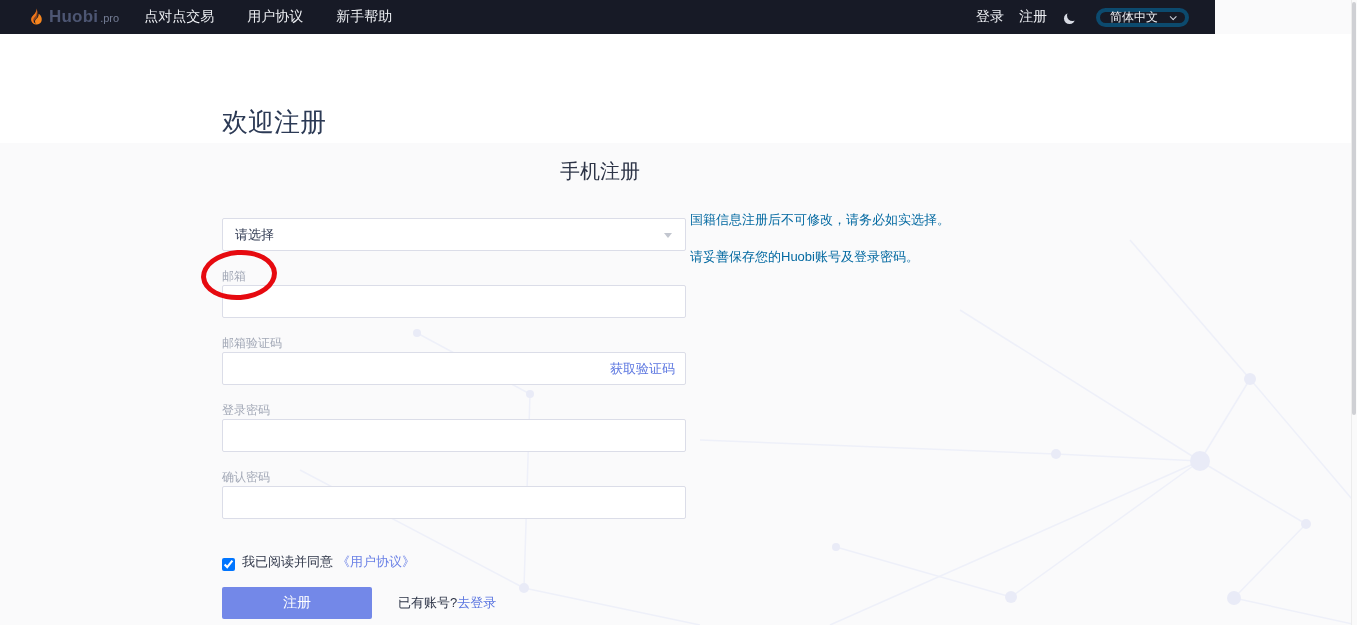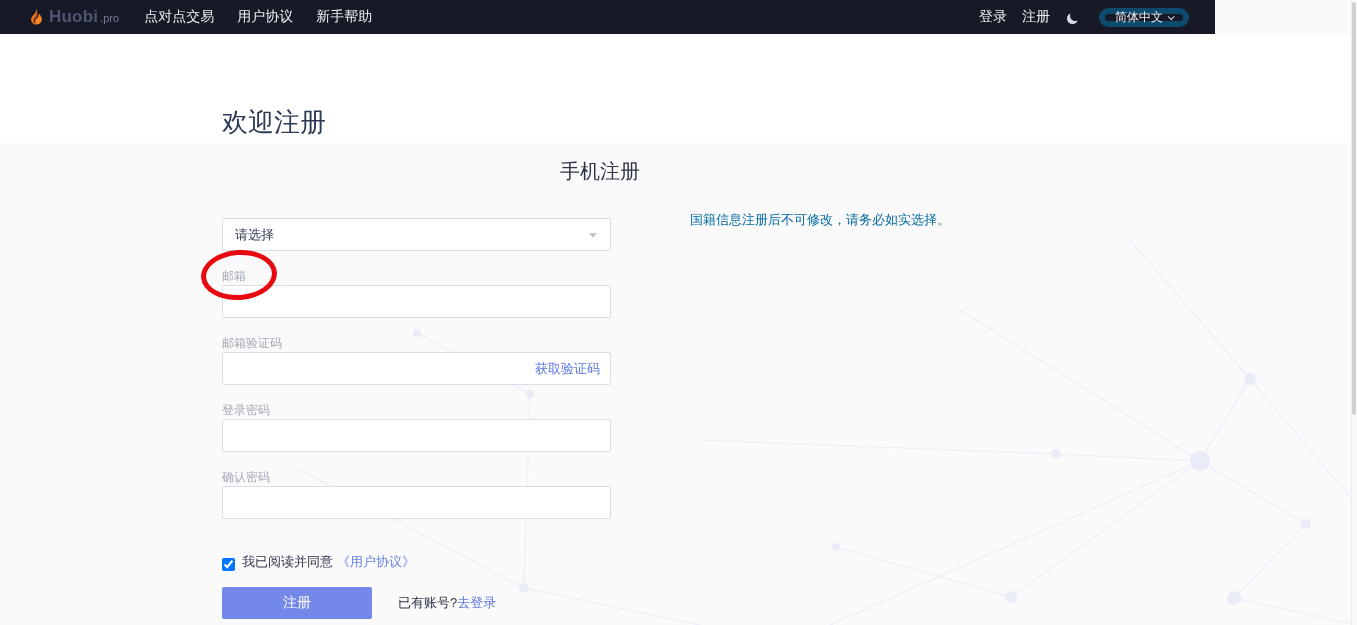--- a/index.html
+++ b/index.html
@@ -13,41 +13,41 @@
   html,body{width:1357px;height:625px;overflow:hidden;background:#fafafb;}
   .stage{position:relative;width:1357px;height:625px;overflow:hidden;background:#fafafb;}
 
   
   .navbar{position:absolute;left:0;top:0;width:1215px;height:34px;background:var(--navbar-bg);
           display:flex;align-items:center;padding:0 26px 0 28px;z-index:30;}
   .logo{display:flex;align-items:baseline;cursor:pointer;}
   .logo svg{width:15px;height:20px;align-self:center;margin-right:6px;}
   .logo .brand{color:#4d5673;font-size:17px;font-weight:bold;letter-spacing:.2px;}
   .logo .suffix{color:#747d95;font-size:11px;margin-left:2px;}
-  .nav-links{display:flex;gap:23px;margin-left:25px;}
+  .nav-links{display:flex;gap:33px;margin-left:25px;}
   .nav-links a{color:#eef0f4;font-size:14px;text-decoration:none;cursor:pointer;}
   .nav-right{margin-left:auto;display:flex;align-items:center;gap:15px;}
   .nav-right a{color:#eef0f4;font-size:14px;text-decoration:none;cursor:pointer;}
   .moon{position:relative;width:15px;height:15px;cursor:pointer;margin:0 2px;}
   .moon::before{content:"";position:absolute;left:3px;top:0;width:11px;height:11px;border-radius:50%;
                 box-shadow:-3px 3px 0 0 #d7dae3;}
-  .lang-pill{display:flex;align-items:center;gap:5px;height:19px;padding:0 10px;border:6px solid #0c4a6e;
+  .lang-pill{display:flex;align-items:center;gap:12px;height:19px;padding:0 10px;border:4px solid #0c4a6e;
              border-radius:10px;background:transparent;color:#eef0f4;font-size:12px;cursor:pointer;}
   .chev{width:5px;height:5px;border:solid #cfd3dd;border-width:0 1px 1px 0;transform:rotate(45deg) translateY(-1px);}
 
   
   .white-band{position:absolute;left:0;top:34px;width:1357px;height:109px;background:#ffffff;z-index:1;}
   .constellation{position:absolute;left:0;top:0;z-index:0;pointer-events:none;}
 
   
   .page-title{position:absolute;left:222px;top:105px;font-size:26px;font-weight:400;color:#2c3a55;z-index:5;}
   .reg-tab{position:absolute;left:560px;top:158px;font-size:20px;color:#2d3447;text-decoration:none;cursor:pointer;z-index:5;}
 
   .field-label{position:absolute;left:222px;font-size:12px;color:#a2a8b6;z-index:5;}
-  .box{position:absolute;left:222px;width:389px;height:33px;background:#fff;border:1px solid #dbdde8;
+  .box{position:absolute;left:222px;width:464px;height:33px;background:#fff;border:1px solid #dbdde8;
        border-radius:2px;z-index:5;padding-left:21px;}
   .select-box{cursor:pointer;}
   .select-box .sel-text{position:absolute;left:12px;top:0;line-height:31px;font-size:13px;color:#303a52;}
   .caret{position:absolute;right:13px;top:14px;width:0;height:0;border-left:4px solid transparent;
          border-right:4px solid transparent;border-top:5px solid #c2c6cf;}
   .text-input{position:absolute;left:0;top:0;width:100%;height:100%;border:none;outline:none;
               padding:0 12px;font-size:13px;color:#303a52;background:transparent;}
   .code-link{position:absolute;right:10px;top:0;line-height:31px;font-size:13px;color:var(--link);
              text-decoration:none;cursor:pointer;}
 
@@ -177,20 +177,21 @@
     <a>《用户协议》</a>
   </div>
 
   <button class="submit-btn">注册</button>
   <div class="login-hint">
     <span>已有账号?</span><a>去登录</a>
   </div>
 
   <div class="hints">
     <p>国籍信息注册后不可修改，请务必如实选择。</p>
+    <p>请妥善保存您的Huobi账号及登录密码。</p>
   </div>
 
   <div class="annotation"></div>
 
   <div class="scrollbar-track">
     <div class="scrollbar-thumb"></div>
   </div>
 
 </div>
 

